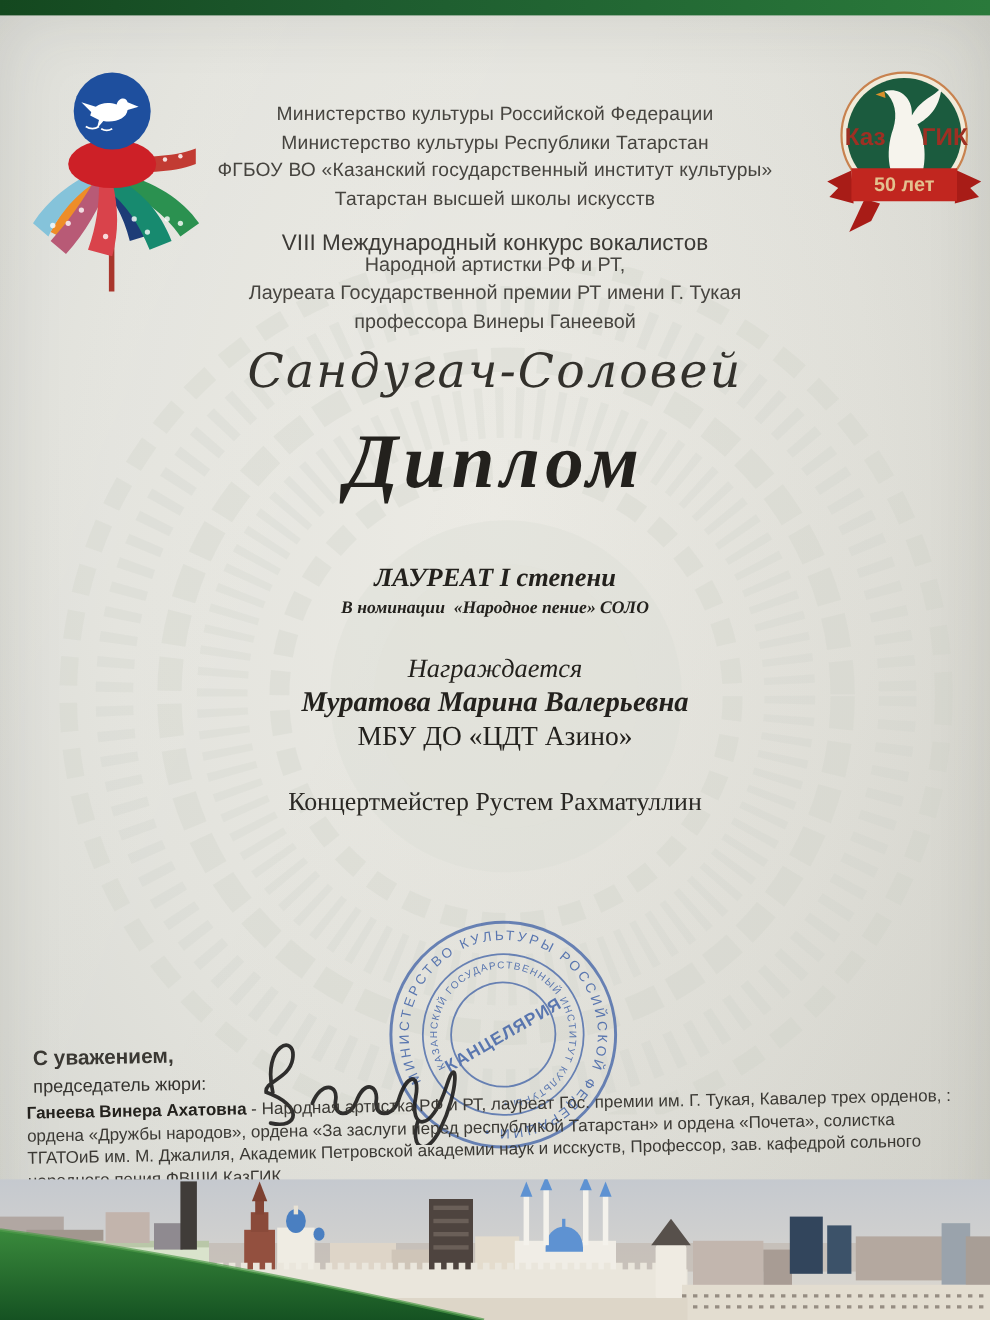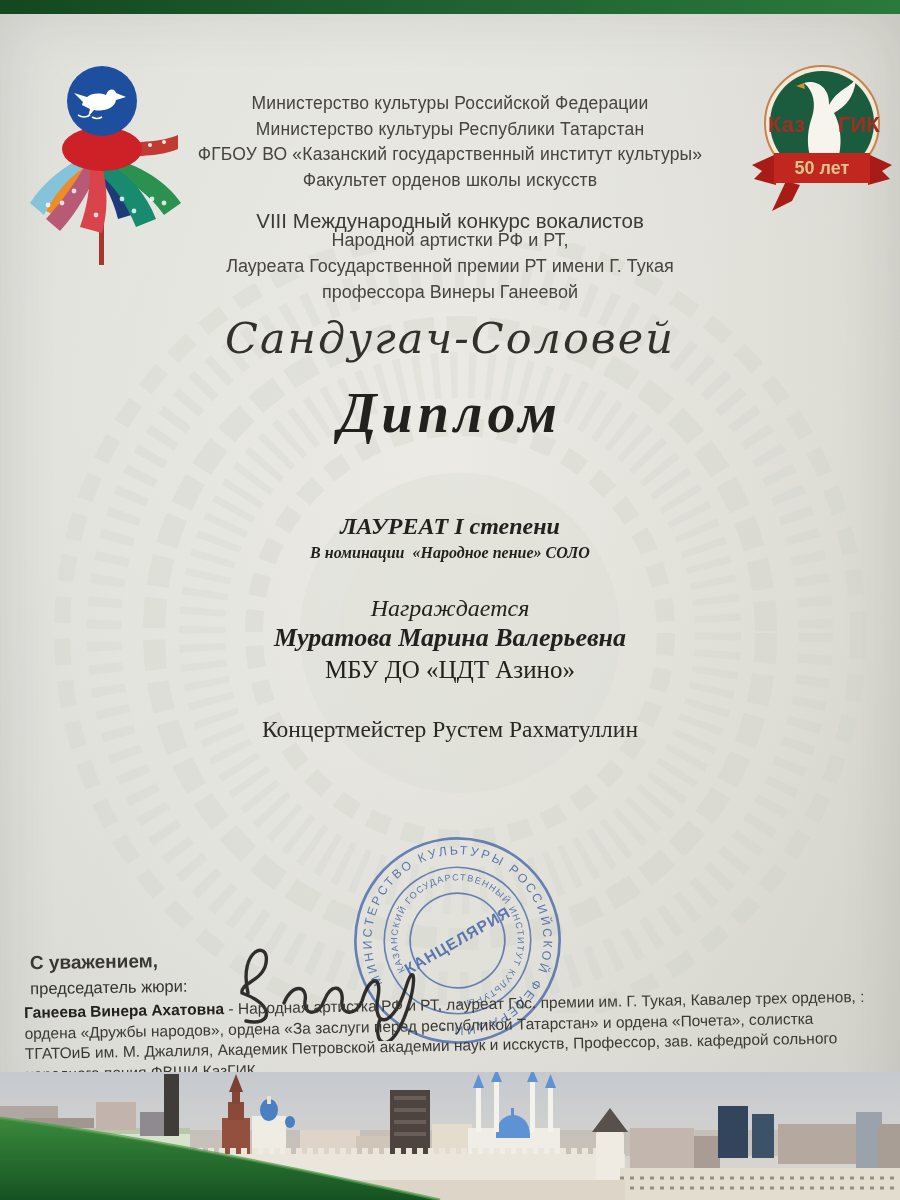--- a/index.html
+++ b/index.html
@@ -26,21 +26,21 @@
   .ctr{position:absolute;left:0;width:100%;text-align:center;}
   .header-block{top:46px;color:#46443f;font-size:17.5px;line-height:25.5px;letter-spacing:.2px;margin-top:32px;}
   .contest-title{top:196px;color:#3c3a36;font-size:20.5px;}
   .patron-block{top:214px;color:#474540;font-size:18px;line-height:26px;}
   .script-name{
     top:300px;font-family:"DejaVu Serif",serif;font-style:italic;
     font-size:43px;color:#33312c;letter-spacing:2px;
   }
   .diploma-title{
     top:368px;font-family:"Liberation Serif",serif;font-style:italic;font-weight:bold;
-    font-size:56px;color:#23211d;letter-spacing:5px;
+    font-size:70px;color:#23211d;letter-spacing:5px;
   }
   .serif-it{font-family:"Liberation Serif",serif;font-style:italic;color:#23211d;}
   .award{top:500px;font-size:24px;font-weight:bold;}
   .nomination{top:531px;font-size:16px;white-space:pre-wrap;font-weight:bold;}
   .action{top:562px;font-size:24px;margin-top:20px;}
   .recipient{top:610px;font-size:26px;font-weight:bold;}
   .organization{top:643px;font-family:"Liberation Serif",serif;font-style:normal;color:#23211d;font-size:25px;}
   .accompanist{top:703px;font-family:"Liberation Serif",serif;color:#2a2824;font-size:23.5px;}
 
   .stamp{position:absolute;left:350px;top:820px;transform:rotate(-30deg);opacity:.82;}
@@ -127,21 +127,21 @@
       <polygon points="40,122 26,152 46,142 54,126" fill="#a81c17"></polygon>
       <path d="M28,94 L124,94 L124,124 L28,124 Z" fill="#c1261f"></path>
       <text x="76" y="115" text-anchor="middle" font-family="Liberation Sans, sans-serif" font-weight="bold" font-size="18" fill="#e3c18f">50 лет</text>
     </g>
   </svg>
 
   <div class="ctr header-block">
     <div>Министерство культуры Российской Федерации</div>
     <div>Министерство культуры Республики Татарстан</div>
     <div>ФГБОУ ВО «Казанский государственный институт культуры»</div>
-    <div>Факультет орденов школы искусств</div>
+    <div>Татарстан высшей школы искусств</div>
   </div>
 
   <div class="ctr contest-title">VIII Международный конкурс вокалистов</div>
 
   <div class="ctr patron-block">
     <div>Народной артистки РФ и РТ,</div>
     <div>Лауреата Государственной премии РТ имени Г. Тукая</div>
     <div>профессора Винеры Ганеевой</div>
   </div>
 

